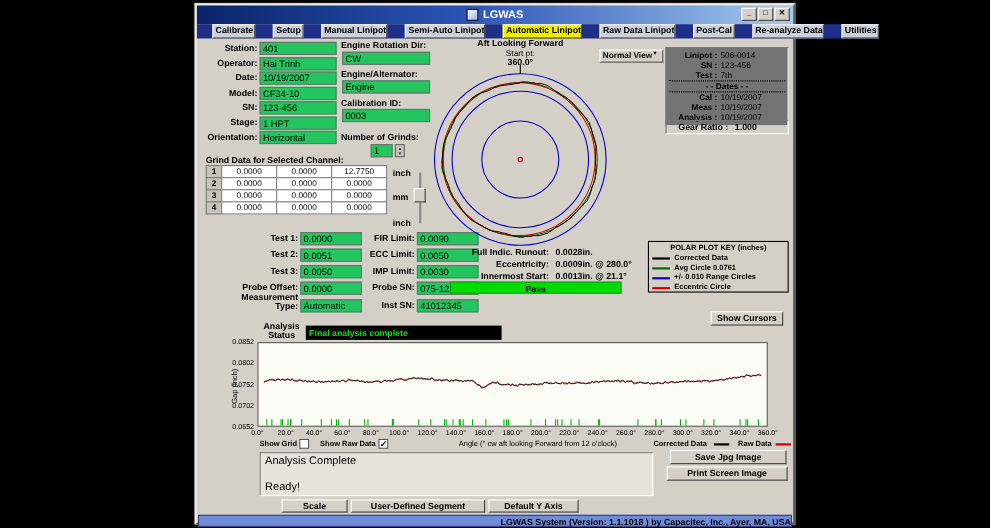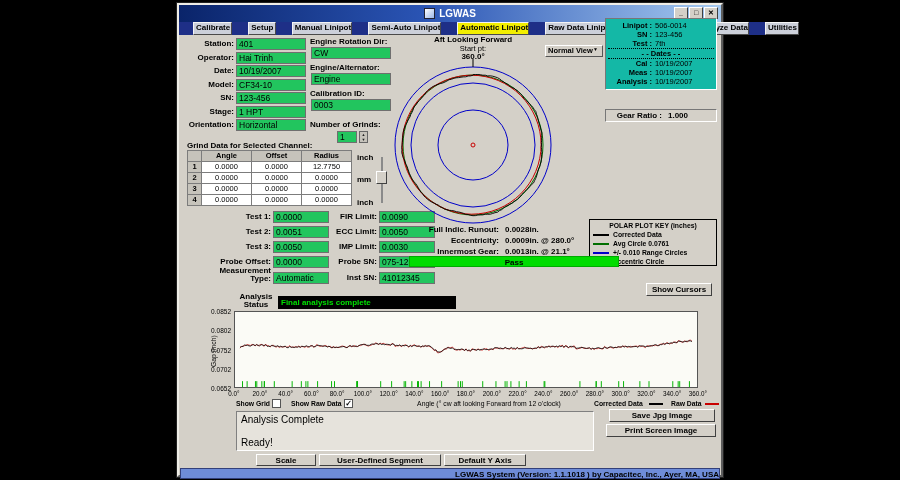--- a/index.html
+++ b/index.html
@@ -27,35 +27,35 @@
   .btn{background:#d4d0c8;border:1px solid;border-color:#fff #404040 #404040 #fff;font-size:8px;font-weight:bold;
        text-align:center;line-height:11px;white-space:nowrap}
   .frow{position:absolute;display:flex;height:12px}
   .tr{text-align:right}
   
   .g-row{display:flex;height:11px}
   .g-cell{border:1px solid #7c7c7c;font-size:7.5px;line-height:9px;text-align:center;background:#fff;margin:-1px 0 0 -1px;padding-top:0}
   .g-head .g-cell,.g-n{background:#c6c3bb;font-weight:bold}
   .w14{width:15px}.w50{width:51px}
   
-  #info-panel{left:426px;top:13px;width:112px;height:72px;border:1px solid;border-color:#777 #fff #fff #777;padding:2px 2px;background:#14b8a6}
+  #info-panel{left:426px;top:38px;width:112px;height:72px;border:1px solid;border-color:#777 #fff #fff #777;padding:2px 2px;background:#737373}
   .irow{display:flex;font-size:7.5px;line-height:9px}
   .ilbl{width:44px;text-align:right;font-weight:bold;white-space:nowrap}
   .ival{padding-left:3px;white-space:nowrap}
   
   #key-box{left:410px;top:214px;width:128px;height:47px;border:1px solid #000;background:#d4d0c8;padding:1px 3px}
   .krow{display:flex;align-items:center;height:9px}
   .kswatch{width:16px;height:2px;margin-right:4px;flex:0 0 16px}
   .klbl{font-size:6.8px;font-weight:bold;white-space:nowrap;line-height:9px}
   .ytick{position:absolute;right:0;width:34px;text-align:right;font-size:6.5px;line-height:7px}
   .xtick{position:absolute;top:0;width:26px;text-align:center;font-size:6.3px;line-height:7px}
   .tiny{font-size:6.8px;line-height:9px;white-space:nowrap}
   .cb{position:absolute;width:9px;height:9px;background:#fff;border:1px solid #555;font-size:8px;line-height:8px;text-align:center;font-weight:bold}
   .lswatch{position:absolute;width:14px;height:2px}
-  #pass-bar{left:230px;top:251px;width:210px;height:11px;background:var(--pass-green,#00dc00);
+  #pass-bar{left:230px;top:251px;width:156px;height:11px;background:var(--pass-green,#00dc00);
             text-align:center;font-size:8px;font-weight:bold;line-height:11px;border:1px solid #0a0}
   #analysis-box{left:99px;top:291px;width:178px;height:13px;background:#000;color:var(--status-green,#00e000);
                 font-size:8px;font-weight:bold;line-height:13px;padding-left:3px}
   #msg-box{left:57px;top:406px;width:358px;height:40px;background:#e6e3dc;border:1px solid;border-color:#808080 #fff #fff #808080;padding:2px 4px}
   #statusbar{left:1px;top:463px;width:540px;height:11px;background:var(--statusbar-blue,#6e8cd8);
              text-align:right;font-size:8px;font-weight:bold;line-height:11px;border:1px solid #33407a}
   .rot{transform:rotate(-90deg);transform-origin:left top;position:absolute}
   .stepper{background:#c6c3bb;border:1px solid #666;font-size:4px;line-height:5px;text-align:center;color:#222}
 </style>
 </head>
@@ -119,26 +119,20 @@
   <span class="abs lbl" style="left:131px;top:57px">Engine/Alternator:</span>
   <span class="abs val" style="left:132px;top:68px;width:80px">Engine</span>
   <span class="abs lbl" style="left:131px;top:83px">Calibration ID:</span>
   <span class="abs val" style="left:132px;top:94px;width:80px">0003</span>
   <span class="abs lbl" style="left:131px;top:114px">Number of Grinds:</span>
   <span class="abs val" style="left:158px;top:126px;width:20px">1</span>
   <span class="abs stepper" style="left:180px;top:126px;width:9px;height:12px">▲<br>▼</span>
 
   <span class="abs lbl" style="left:8px;top:135px">Grind Data for Selected Channel:</span>
   <div class="abs" style="left:9px;top:146px">
-    <div class="g-row g-head">
-      <div class="g-cell w14"></div>
-      <div class="g-cell w50">Angle</div>
-      <div class="g-cell w50">Offset</div>
-      <div class="g-cell w50">Radius</div>
-    </div>
     <div class="g-row">
       <div class="g-cell w14 g-n">1</div>
       <div class="g-cell w50">0.0000</div>
       <div class="g-cell w50">0.0000</div>
       <div class="g-cell w50">12.7750</div>
     </div>
     <div class="g-row">
       <div class="g-cell w14 g-n">2</div>
       <div class="g-cell w50">0.0000</div>
       <div class="g-cell w50">0.0000</div>
@@ -275,21 +269,21 @@
 
   <div class="frow" style="left:228px;top:219px">
     <span class="lbl tr" style="width:92px">Full Indic. Runout:</span>
     <span class="lbl" style="padding-left:6px">0.0028in.</span>
   </div>
   <div class="frow" style="left:228px;top:230px">
     <span class="lbl tr" style="width:92px">Eccentricity:</span>
     <span class="lbl" style="padding-left:6px">0.0009in.  @ 280.0°</span>
   </div>
   <div class="frow" style="left:228px;top:241px">
-    <span class="lbl tr" style="width:92px">Innermost Gear:</span>
+    <span class="lbl tr" style="width:92px">Innermost Start:</span>
     <span class="lbl" style="padding-left:6px">0.0013in.  @ 21.1°</span>
   </div>
   <div class="abs" id="pass-bar">Pass</div>
 
   <button class="abs btn" style="left:467px;top:278px;width:66px;height:13px">Show Cursors</button>
 
   <span class="abs lbl" style="left:57px;top:288px;width:40px;text-align:center;line-height:8px"><span>Analysis</span><br><span>Status</span></span>
   <div class="abs" id="analysis-box">Final analysis complete</div>
 
   <span class="abs rot tiny" style="left:30px;top:362px">Gap (inch)</span>

